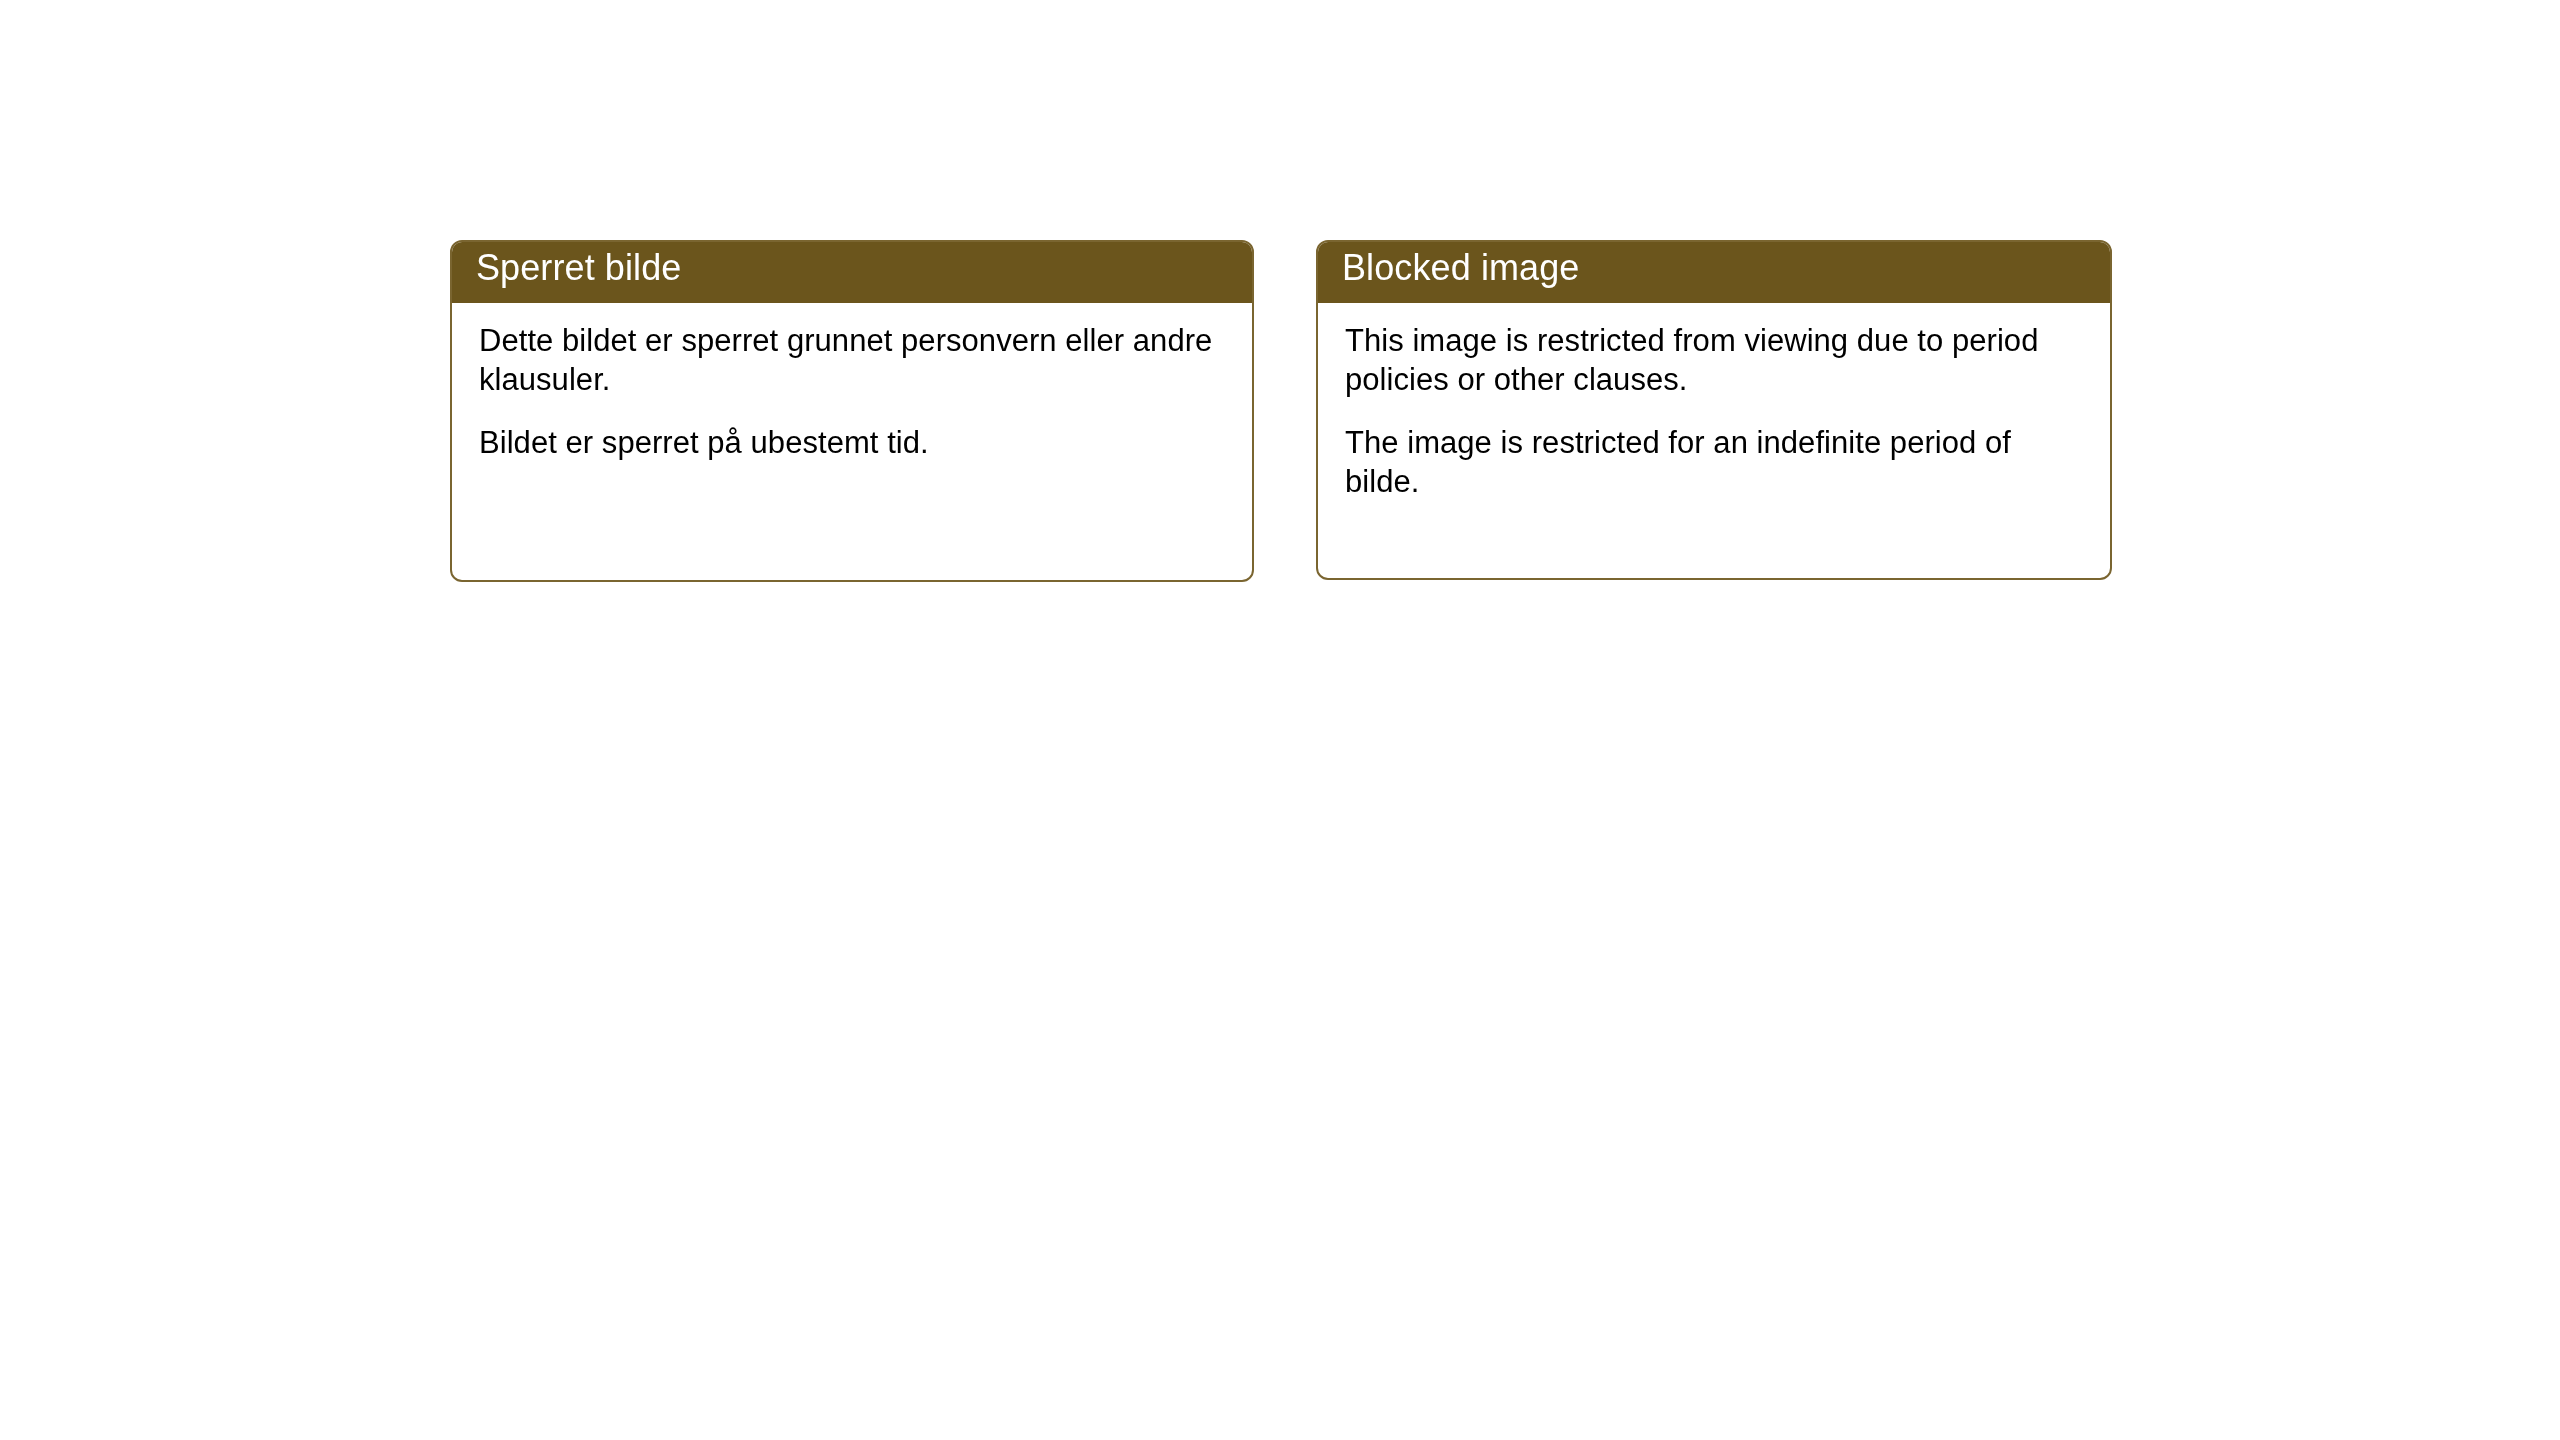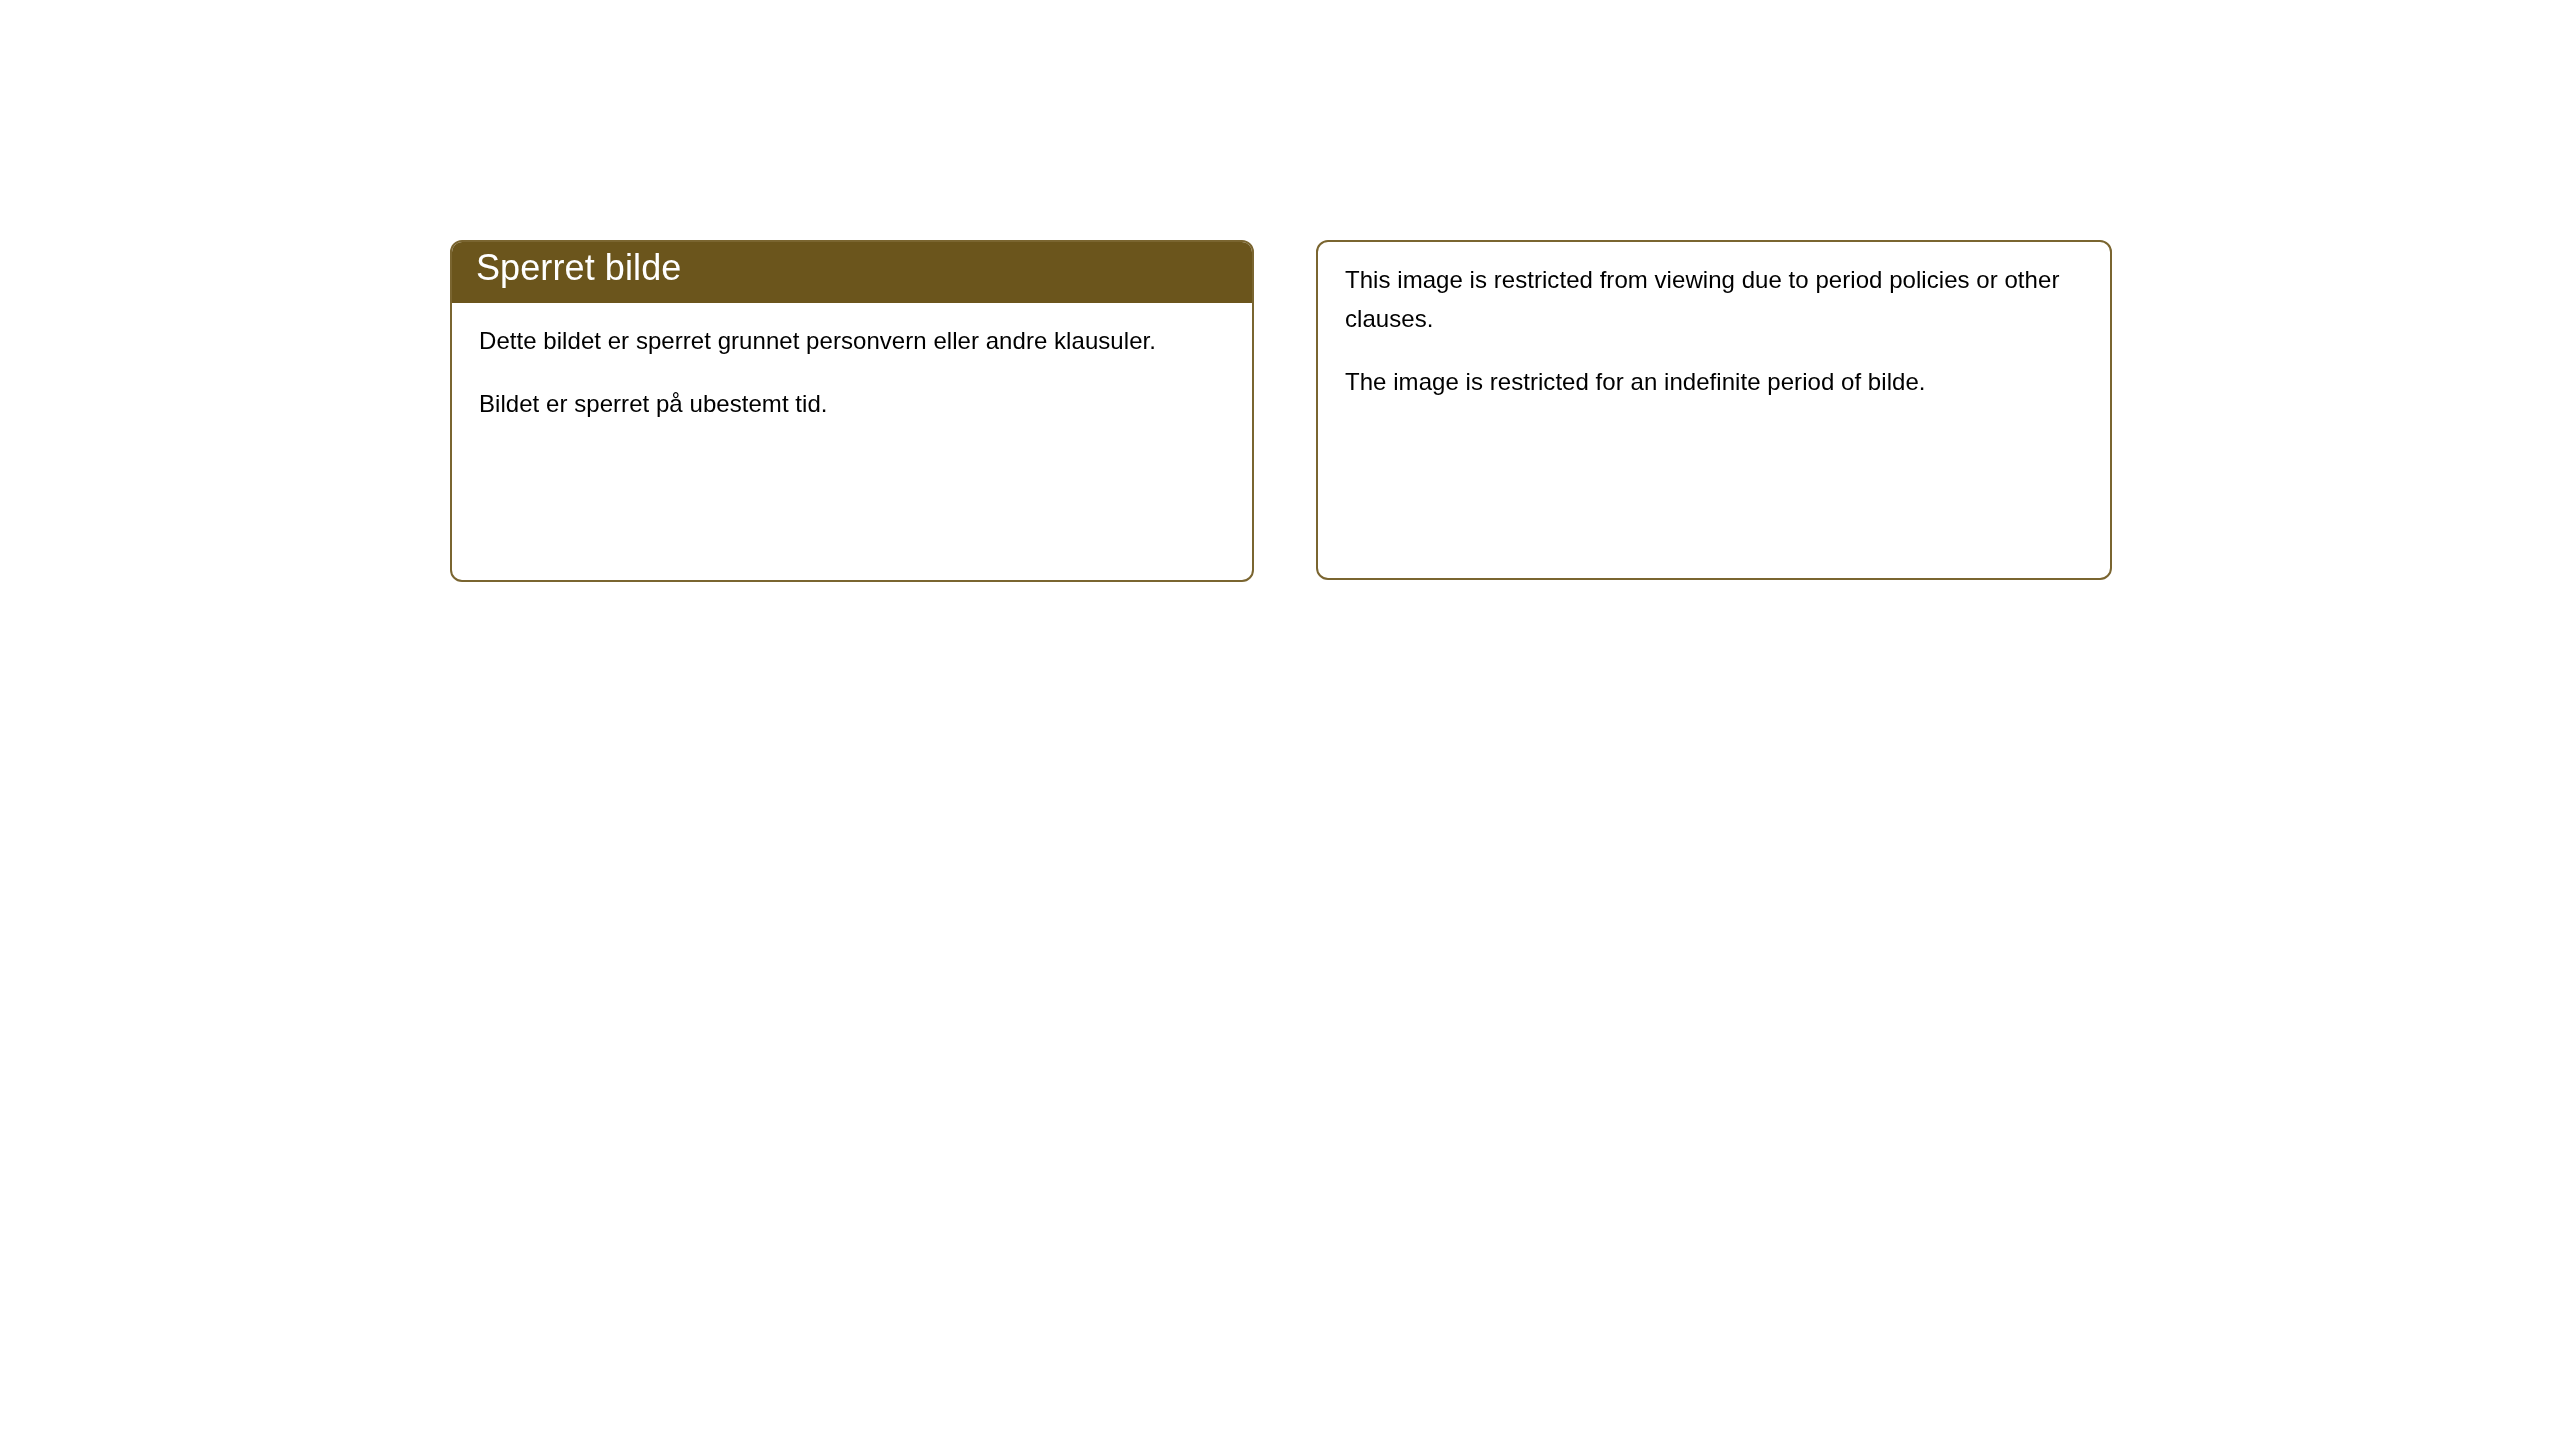--- a/index.html
+++ b/index.html
@@ -65,21 +65,21 @@
     white-space: nowrap;
   }
 
   .card-body {
     box-sizing: border-box;
     padding: 18px 24px 0 27px;
   }
 
   .card-paragraph {
     color: #000000;
-    font-size: 24px;
+    font-size: 31px;
     line-height: 39px;
     font-weight: 400;
     margin: 0;
     letter-spacing: 0.05px;
   }
 
   .card-paragraph + .card-paragraph {
     margin-top: 24px;
   }
 </style>
@@ -92,19 +92,22 @@
     <div class="card-header">
       <span class="card-title">Sperret bilde</span>
     </div>
     <div class="card-body">
       <p class="card-paragraph">Dette bildet er sperret grunnet personvern eller andre klausuler.</p>
       <p class="card-paragraph">Bildet er sperret på ubestemt tid.</p>
     </div>
   </div>
 
   <div class="card card--en">
+    <div class="card-header">
+      <span class="card-title">Blocked image</span>
+    </div>
     <div class="card-body">
       <p class="card-paragraph">This image is restricted from viewing due to period policies or other clauses.</p>
       <p class="card-paragraph">The image is restricted for an indefinite period of bilde.</p>
     </div>
   </div>
 
 </div>
 
 </body></html>

